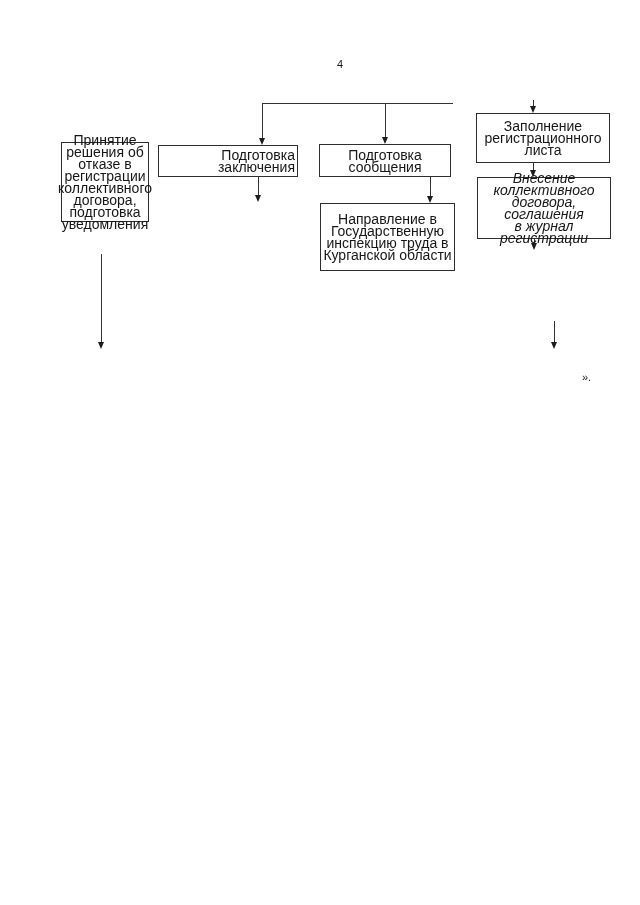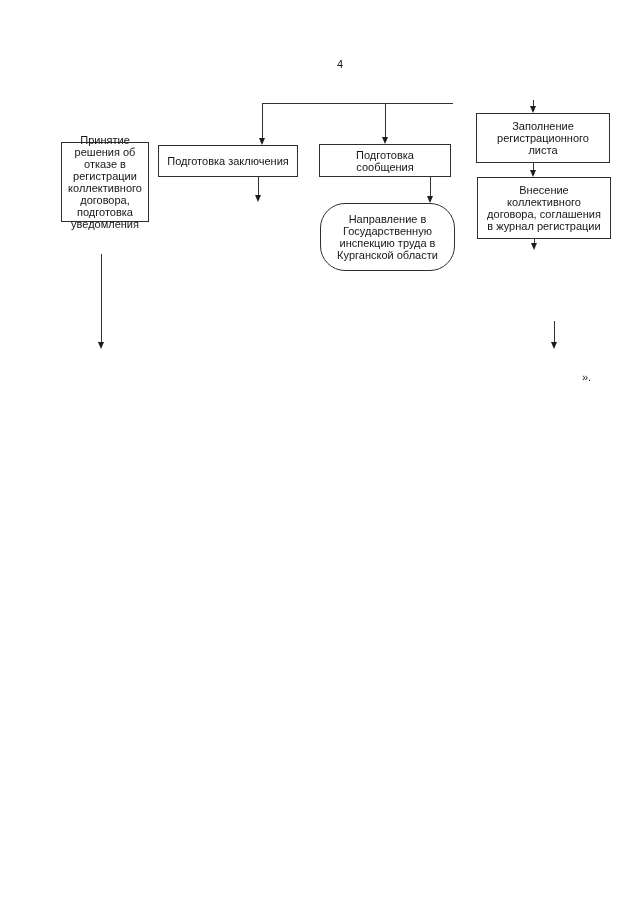--- a/index.html
+++ b/index.html
@@ -19,21 +19,21 @@
   }
   .fbox {
     position: absolute;
     box-sizing: border-box;
     border: 1.5px solid #2e2e2e;
     background: #ffffff;
     display: flex;
     align-items: center;
     justify-content: center;
     text-align: center;
-    font-size: 11px;
+    font-size: 14px;
     line-height: 12px;
     color: #161616;
     white-space: pre-line;
     padding: 1px 2px;
   }
   .vline { position: absolute; width: 1px; background: #333333; }
   .hline { position: absolute; height: 1px; background: #333333; }
   .ahead {
     position: absolute; width: 0; height: 0;
     border-left: 3.5px solid transparent;
@@ -90,30 +90,30 @@
 договора,
 подготовка
 уведомления</div>
 
   <div class="fbox" style="left:158px; top:145px; width:140px; height:32px;text-align:right;">Подготовка заключения</div>
 
 
   <div class="fbox" style="left:319px; top:144px; width:132px; height:33px;">Подготовка
 сообщения</div>
 
-  <div class="fbox" style="left:320px; top:203px; width:135px; height:68px;border-radius:25px;">Направление в
+  <div class="fbox" style="left:320px; top:203px; width:135px; height:68px;">Направление в
 Государственную
 инспекцию труда в
 Курганской области</div>
 
   <div class="fbox" style="left:476px; top:113px; width:134px; height:50px;">Заполнение
 регистрационного
 листа</div>
 
-  <div class="fbox" style="left:477px; top:177px; width:134px; height:62px;">Внесение
+  <div class="fbox" style="left:477px; top:177px; width:134px; height:62px;font-style:italic;">Внесение
 коллективного
 договора, соглашения
 в журнал регистрации</div>
 
 
 
   <div class="closing-mark">».</div>
 
 </div>
 

